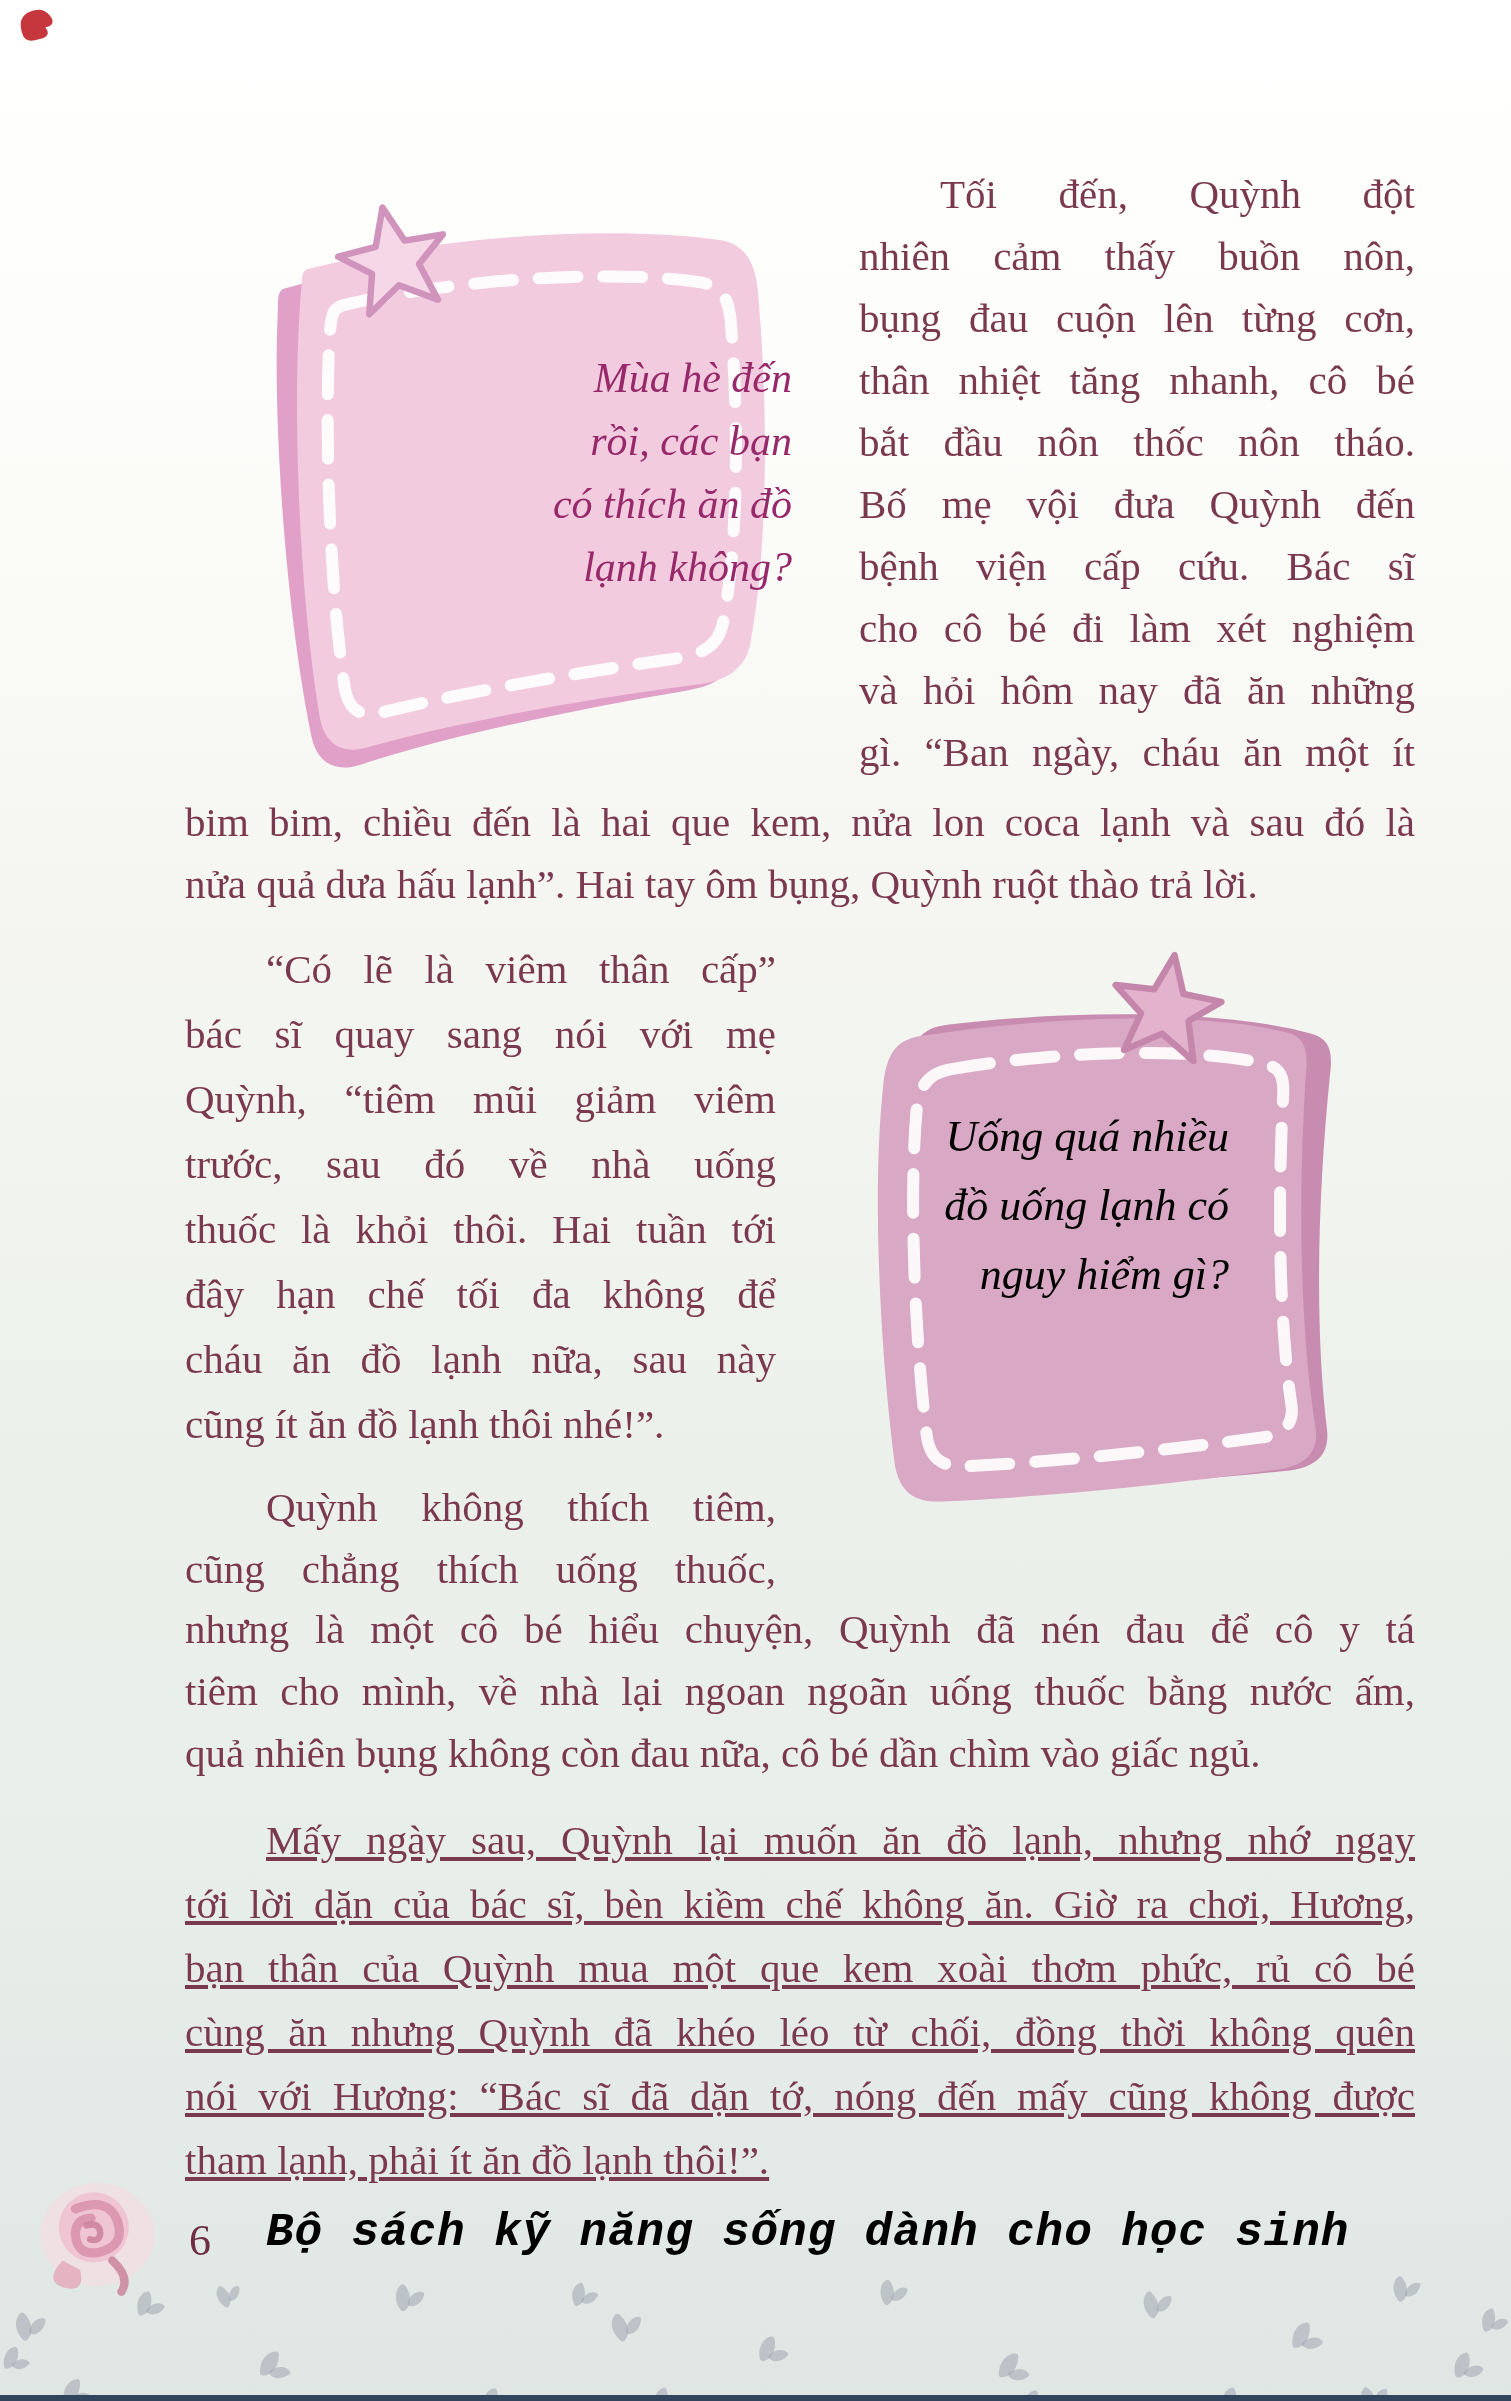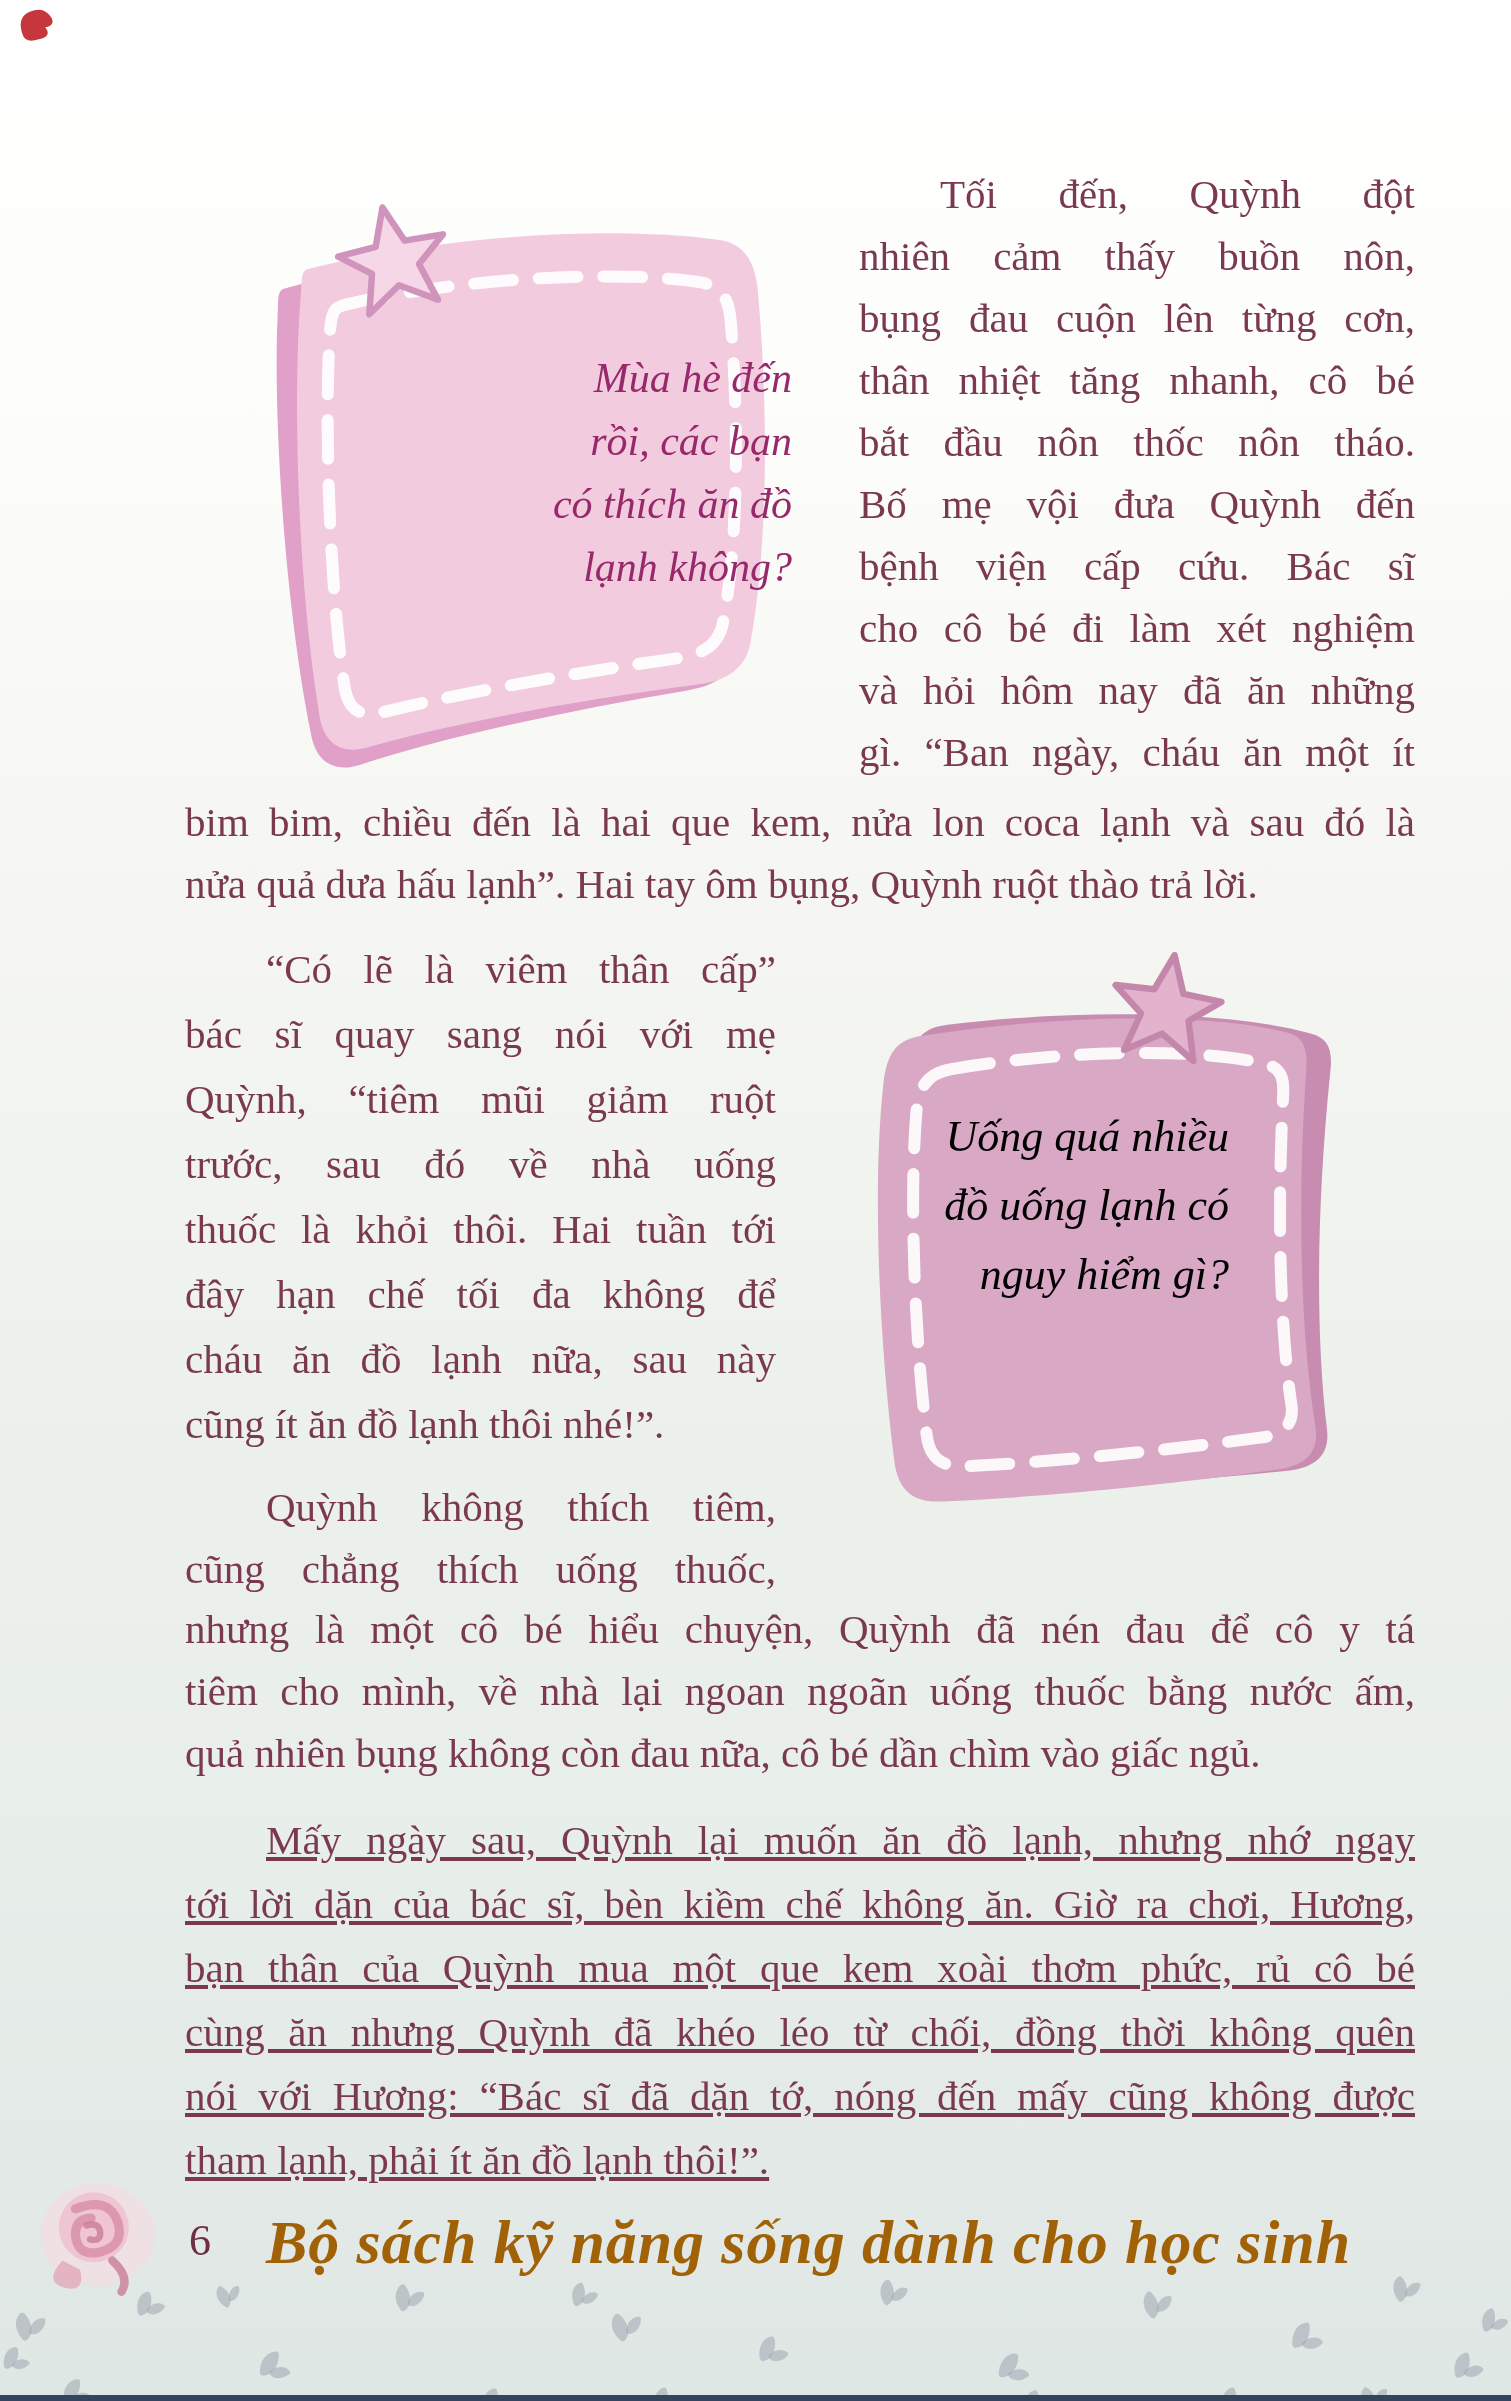--- a/index.html
+++ b/index.html
@@ -32,23 +32,23 @@
   .note{position:absolute;}
   .note-text{
     position:absolute;text-align:right;font-style:italic;
     font-size:42px;line-height:63px;
   }
   .note1-text{left:74px;top:159px;width:499px;color:#97296b;}
   .note2-text{left:28px;top:155px;width:388px;color:#000000;line-height:69px;font-size:44px;}
   
   .page-num{position:absolute;left:189px;top:2215px;font-size:44px;color:#6e2f44;}
   .series-title{
-    position:absolute;left:266px;top:2207px;font-size:62px;
-    font-style:italic;font-weight:bold;color:#a16207;
-    font-family:Liberation Serif, serif;letter-spacing:0.9px;
+    position:absolute;left:266px;top:2207px;font-size:46px;
+    font-style:italic;font-weight:bold;color:#000000;
+    font-family:Liberation Mono, monospace;letter-spacing:0.9px;
   }
   
   .bf{position:absolute;width:33px;height:28px;}
   .bf::before,.bf::after{content:"";position:absolute;background:#99a0ac;opacity:.5;}
   .bf::before{width:18.5px;height:24px;left:0;top:1.8px;border-radius:85% 15% 85% 15%;transform:rotate(-28deg);}
   .bf::after{width:14px;height:17.5px;left:15.7px;top:8.3px;border-radius:85% 15% 85% 15%;transform:rotate(26deg);}
   .bottom-strip{position:absolute;left:0;bottom:0;width:100%;height:6.5px;background:#33455e;}
 </style>
 </head>
 <body>
@@ -108,21 +108,21 @@
 </div>
 
 <div class="tblock full-1">
   <div class="line">bim bim, chiều đến là hai que kem, nửa lon coca lạnh và sau đó là</div>
   <div class="line last">nửa quả dưa hấu lạnh”. Hai tay ôm bụng, Quỳnh ruột thào trả lời.</div>
 </div>
 
 <div class="tblock col-left-1">
   <div class="line indent">“Có lẽ là viêm thân cấp”</div>
   <div class="line">bác sĩ quay sang nói với mẹ</div>
-  <div class="line">Quỳnh, “tiêm mũi giảm ruột</div>
+  <div class="line">Quỳnh, “tiêm mũi giảm viêm</div>
   <div class="line">trước, sau đó về nhà uống</div>
   <div class="line">thuốc là khỏi thôi. Hai tuần tới</div>
   <div class="line">đây hạn chế tối đa không để</div>
   <div class="line">cháu ăn đồ lạnh nữa, sau này</div>
   <div class="line last">cũng ít ăn đồ lạnh thôi nhé!”.</div>
 </div>
 
 <div class="tblock col-left-2">
   <div class="line indent">Quỳnh không thích tiêm,</div>
   <div class="line">cũng chẳng thích uống thuốc,</div>

